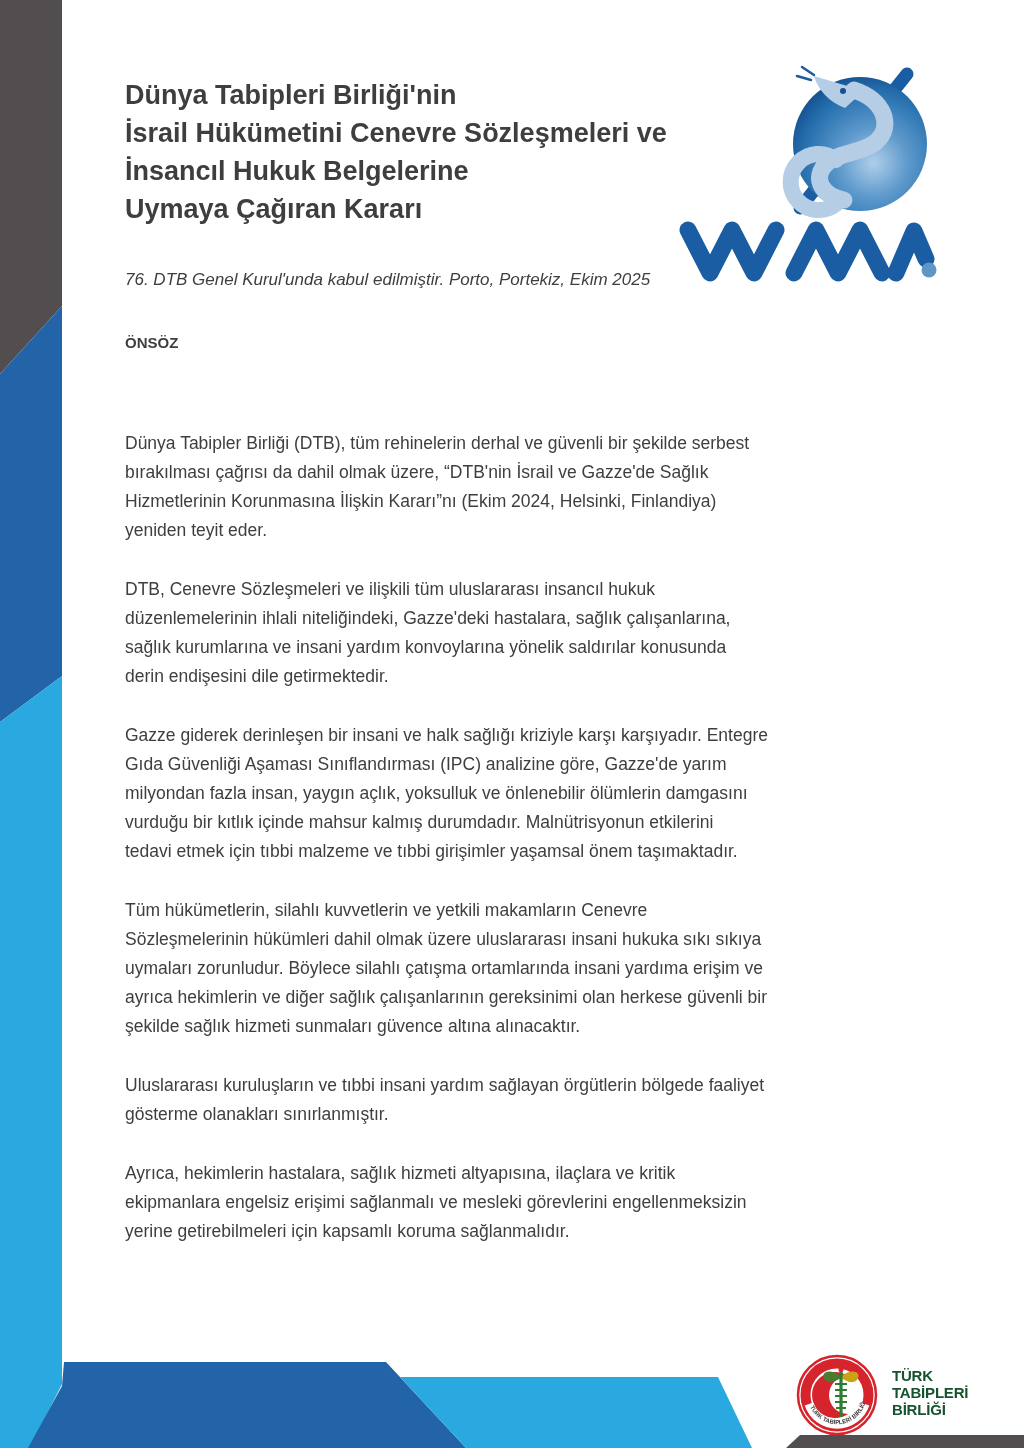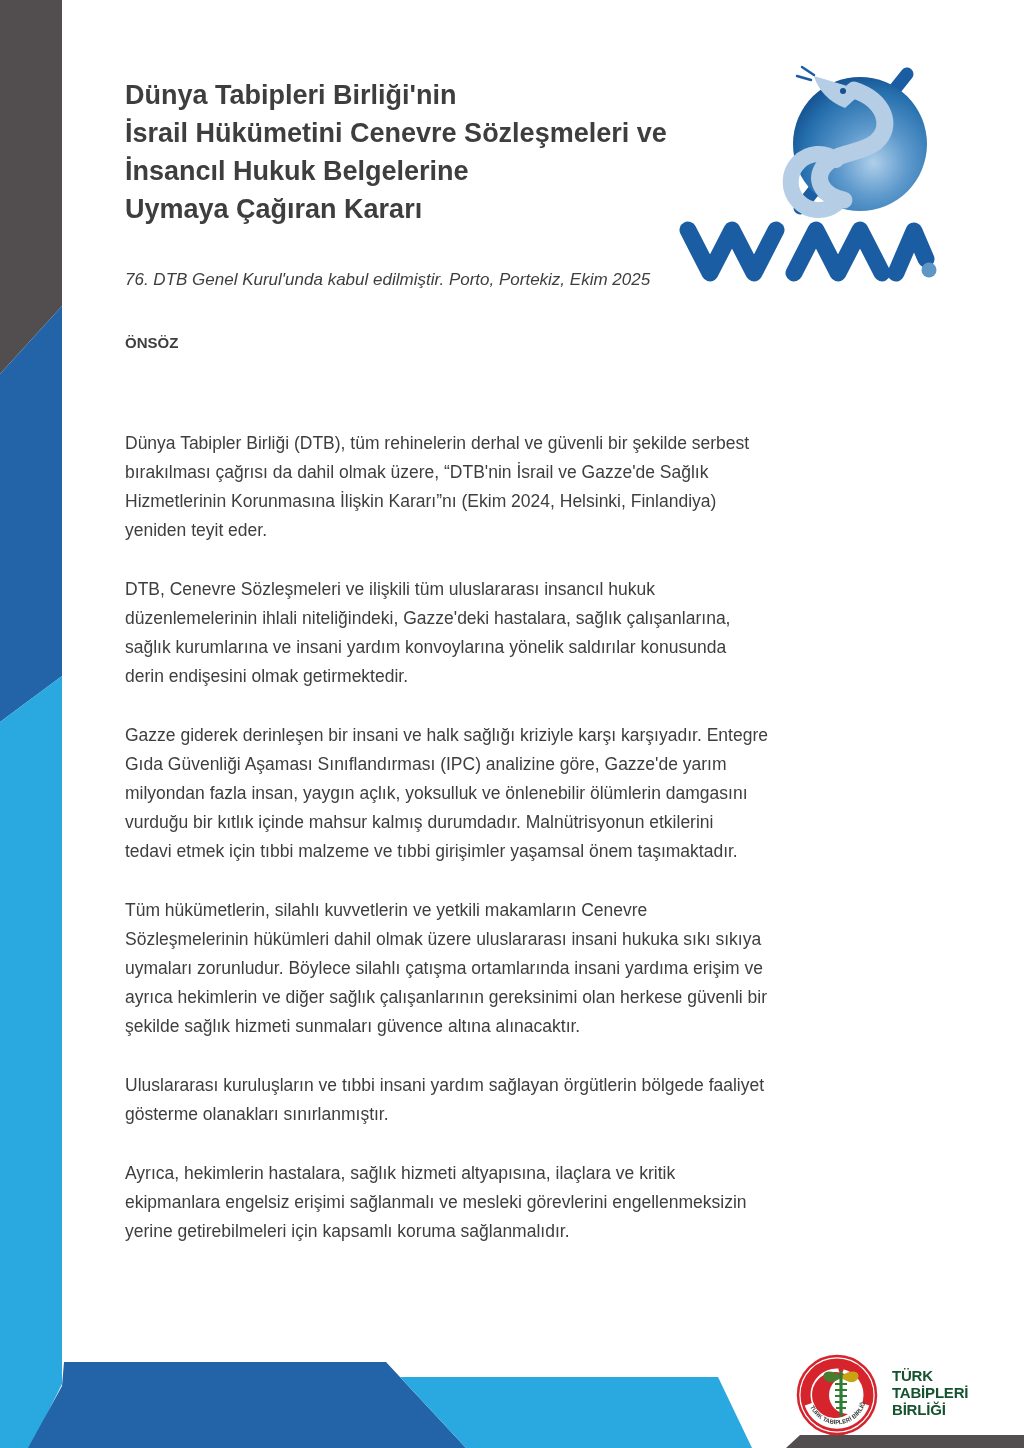--- a/index.html
+++ b/index.html
@@ -100,21 +100,21 @@
 
     <div class="section-heading">ÖNSÖZ</div>
     <div class="body-text">
       <p>Dünya Tabipler Birliği (DTB), tüm rehinelerin derhal ve güvenli bir şekilde serbest
 bırakılması çağrısı da dahil olmak üzere, “DTB'nin İsrail ve Gazze'de Sağlık
 Hizmetlerinin Korunmasına İlişkin Kararı”nı (Ekim 2024, Helsinki, Finlandiya)
 yeniden teyit eder.</p>
       <p>DTB, Cenevre Sözleşmeleri ve ilişkili tüm uluslararası insancıl hukuk
 düzenlemelerinin ihlali niteliğindeki, Gazze'deki hastalara, sağlık çalışanlarına,
 sağlık kurumlarına ve insani yardım konvoylarına yönelik saldırılar konusunda
-derin endişesini olmak getirmektedir.</p>
+derin endişesini dile getirmektedir.</p>
       <p>Gazze giderek derinleşen bir insani ve halk sağlığı kriziyle karşı karşıyadır. Entegre
 Gıda Güvenliği Aşaması Sınıflandırması (IPC) analizine göre, Gazze'de yarım
 milyondan fazla insan, yaygın açlık, yoksulluk ve önlenebilir ölümlerin damgasını
 vurduğu bir kıtlık içinde mahsur kalmış durumdadır. Malnütrisyonun etkilerini
 tedavi etmek için tıbbi malzeme ve tıbbi girişimler yaşamsal önem taşımaktadır.</p>
       <p>Tüm hükümetlerin, silahlı kuvvetlerin ve yetkili makamların Cenevre
 Sözleşmelerinin hükümleri dahil olmak üzere uluslararası insani hukuka sıkı sıkıya
 uymaları zorunludur. Böylece silahlı çatışma ortamlarında insani yardıma erişim ve
 ayrıca hekimlerin ve diğer sağlık çalışanlarının gereksinimi olan herkese güvenli bir
 şekilde sağlık hizmeti sunmaları güvence altına alınacaktır.</p>

